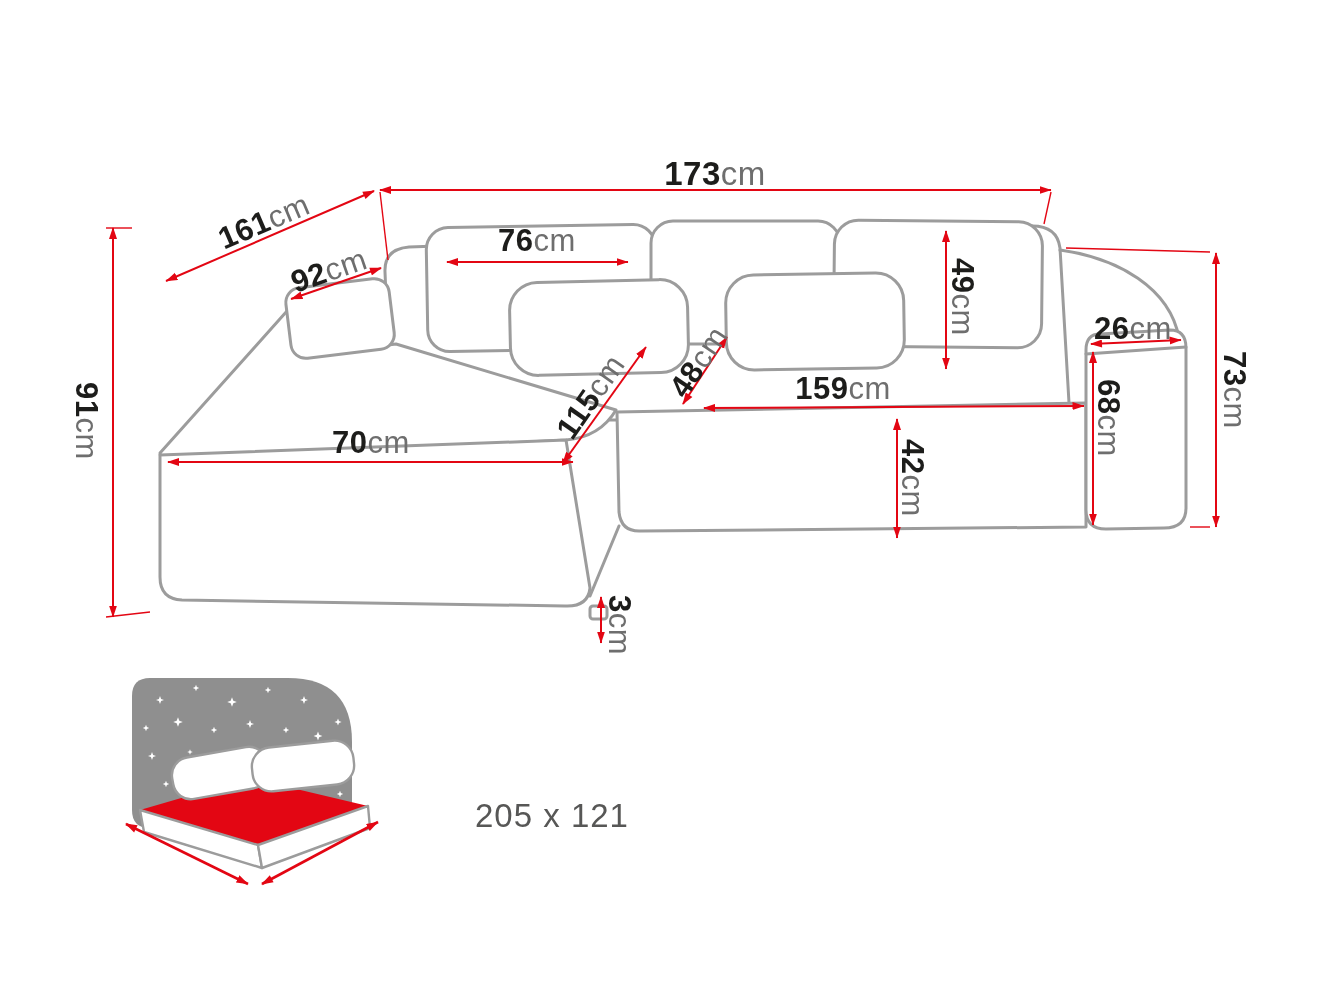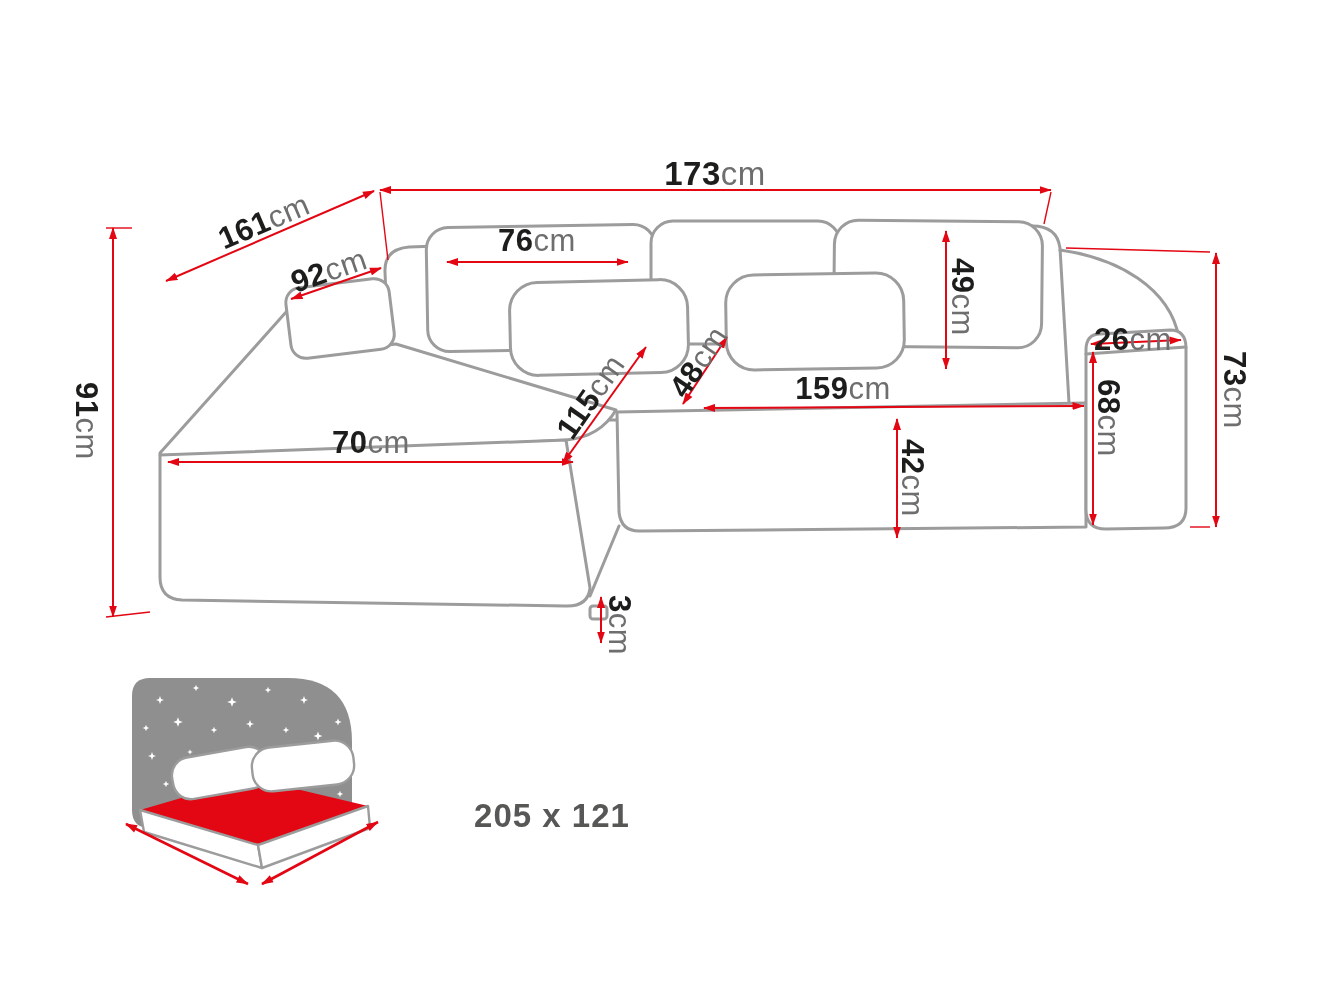--- a/index.html
+++ b/index.html
@@ -3,21 +3,21 @@
 <meta charset="utf-8">
 <style>
   *{box-sizing:border-box}
   body{margin:0;background:#ffffff}
   .stage{position:relative;width:1325px;height:993px;background:#ffffff;overflow:hidden;
          font-family:"Liberation Sans",sans-serif}
   .stage svg{position:absolute;left:0;top:0}
   .dim{position:absolute;white-space:nowrap;font-weight:700;font-size:31px;color:#1d1d1b;
        transform:translate(-50%,-50%) rotate(var(--r,0deg));letter-spacing:.5px}
   .dim .u{font-weight:400;color:#6e6e6e}
-  .sleep-label{position:absolute;white-space:nowrap;font-weight:700;font-size:33px;color:#575756;
+  .sleep-label{position:absolute;white-space:nowrap;font-weight:400;font-size:33px;color:#575756;
        transform:translate(-50%,-50%);letter-spacing:1px}
 </style>
 </head>
 <body>
 
 <div class="stage">
 
 <svg width="1325" height="993" viewBox="0 0 1325 993">
   <defs>
     <marker id="mE" markerUnits="userSpaceOnUse" markerWidth="13" markerHeight="9" refX="11.5" refY="4" orient="auto">
@@ -132,21 +132,21 @@
 <div class="dim" style="left:264px;top:222px;--r:-23deg"><span>161</span><span class="u">cm</span></div>
 
 <div class="dim" style="left:329px;top:271px;--r:-19deg"><span>92</span><span class="u">cm</span></div>
 
 <div class="dim" style="left:86px;top:421px;--r:90deg"><span>91</span><span class="u">cm</span></div>
 
 <div class="dim" style="left:537px;top:241px;--r:0deg"><span>76</span><span class="u">cm</span></div>
 
 <div class="dim" style="left:962px;top:297px;--r:90deg"><span>49</span><span class="u">cm</span></div>
 
-<div class="dim" style="left:1133px;top:340px;--r:0deg"><span>26</span><span class="u">cm</span></div>
+<div class="dim" style="left:1133px;top:329px;--r:0deg"><span>26</span><span class="u">cm</span></div>
 
 <div class="dim" style="left:1234px;top:390px;--r:90deg"><span>73</span><span class="u">cm</span></div>
 
 <div class="dim" style="left:1108px;top:418px;--r:90deg"><span>68</span><span class="u">cm</span></div>
 
 <div class="dim" style="left:843px;top:389px;--r:0deg"><span>159</span><span class="u">cm</span></div>
 
 <div class="dim" style="left:699px;top:362px;--r:-56deg"><span>48</span><span class="u">cm</span></div>
 
 <div class="dim" style="left:591px;top:397px;--r:-55deg"><span>115</span><span class="u">cm</span></div>

